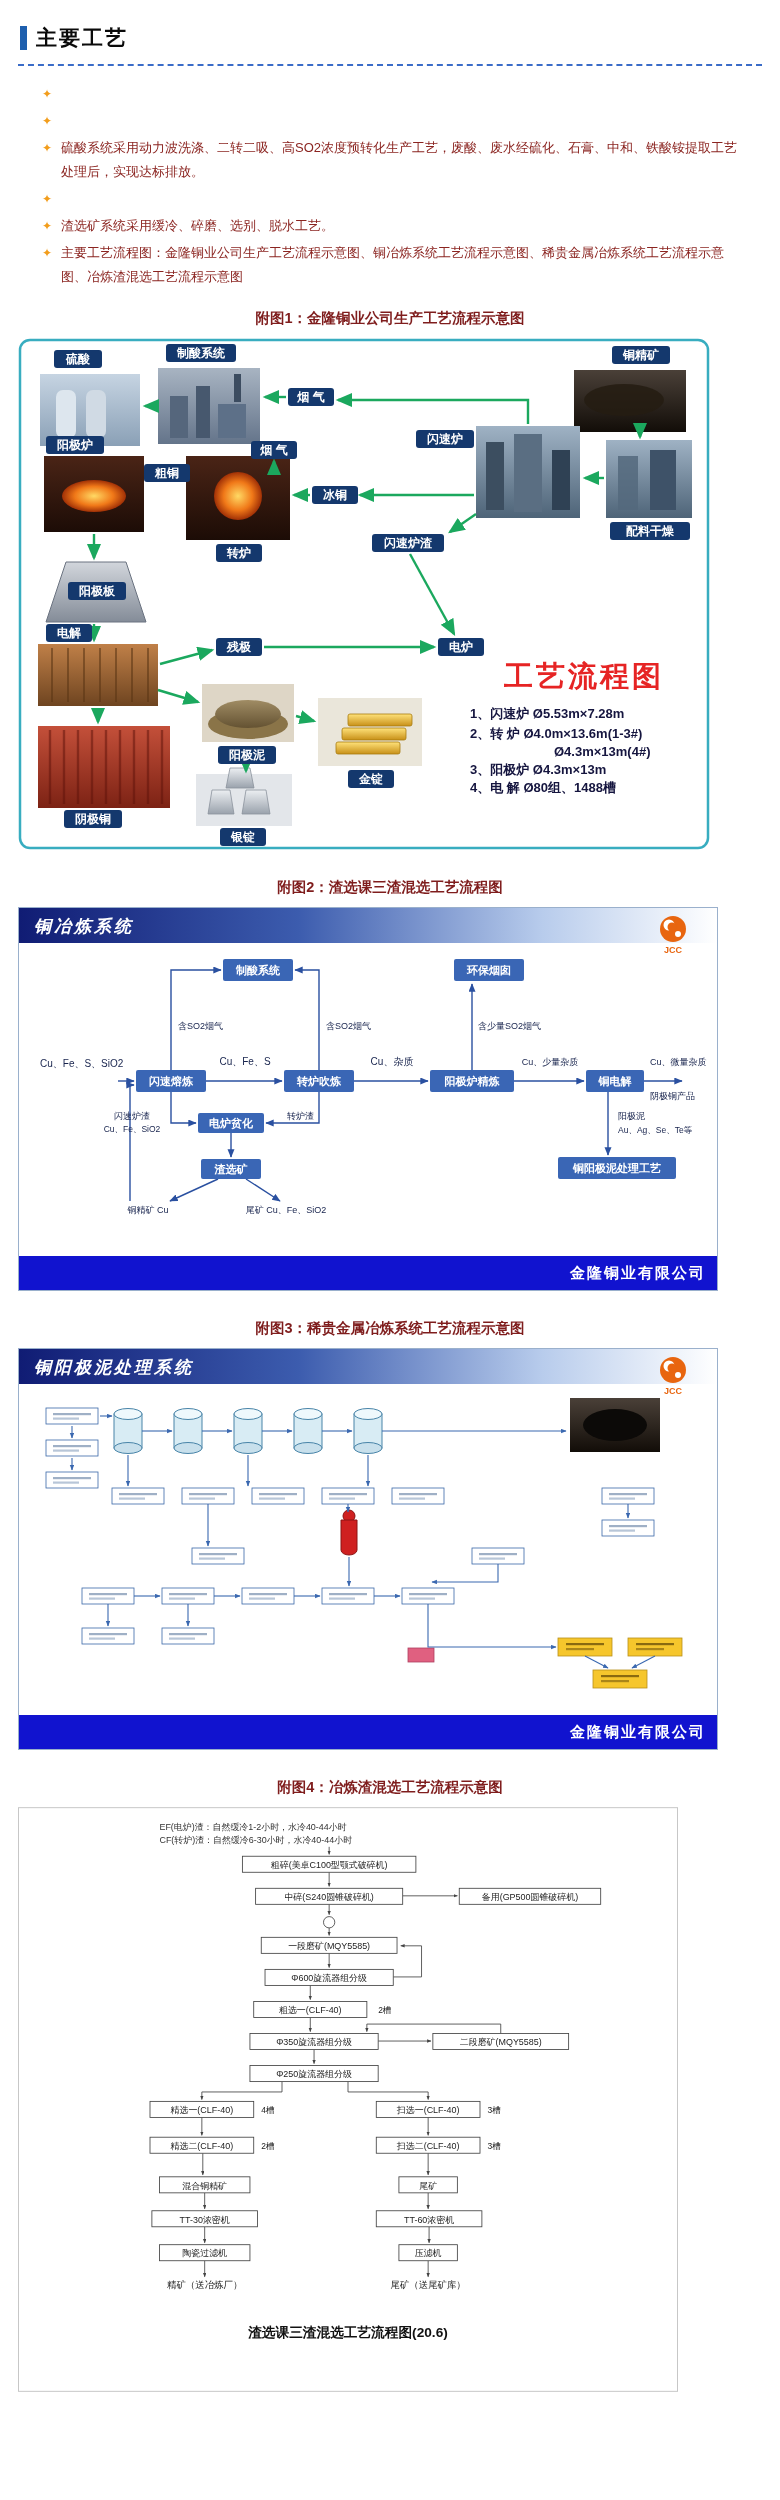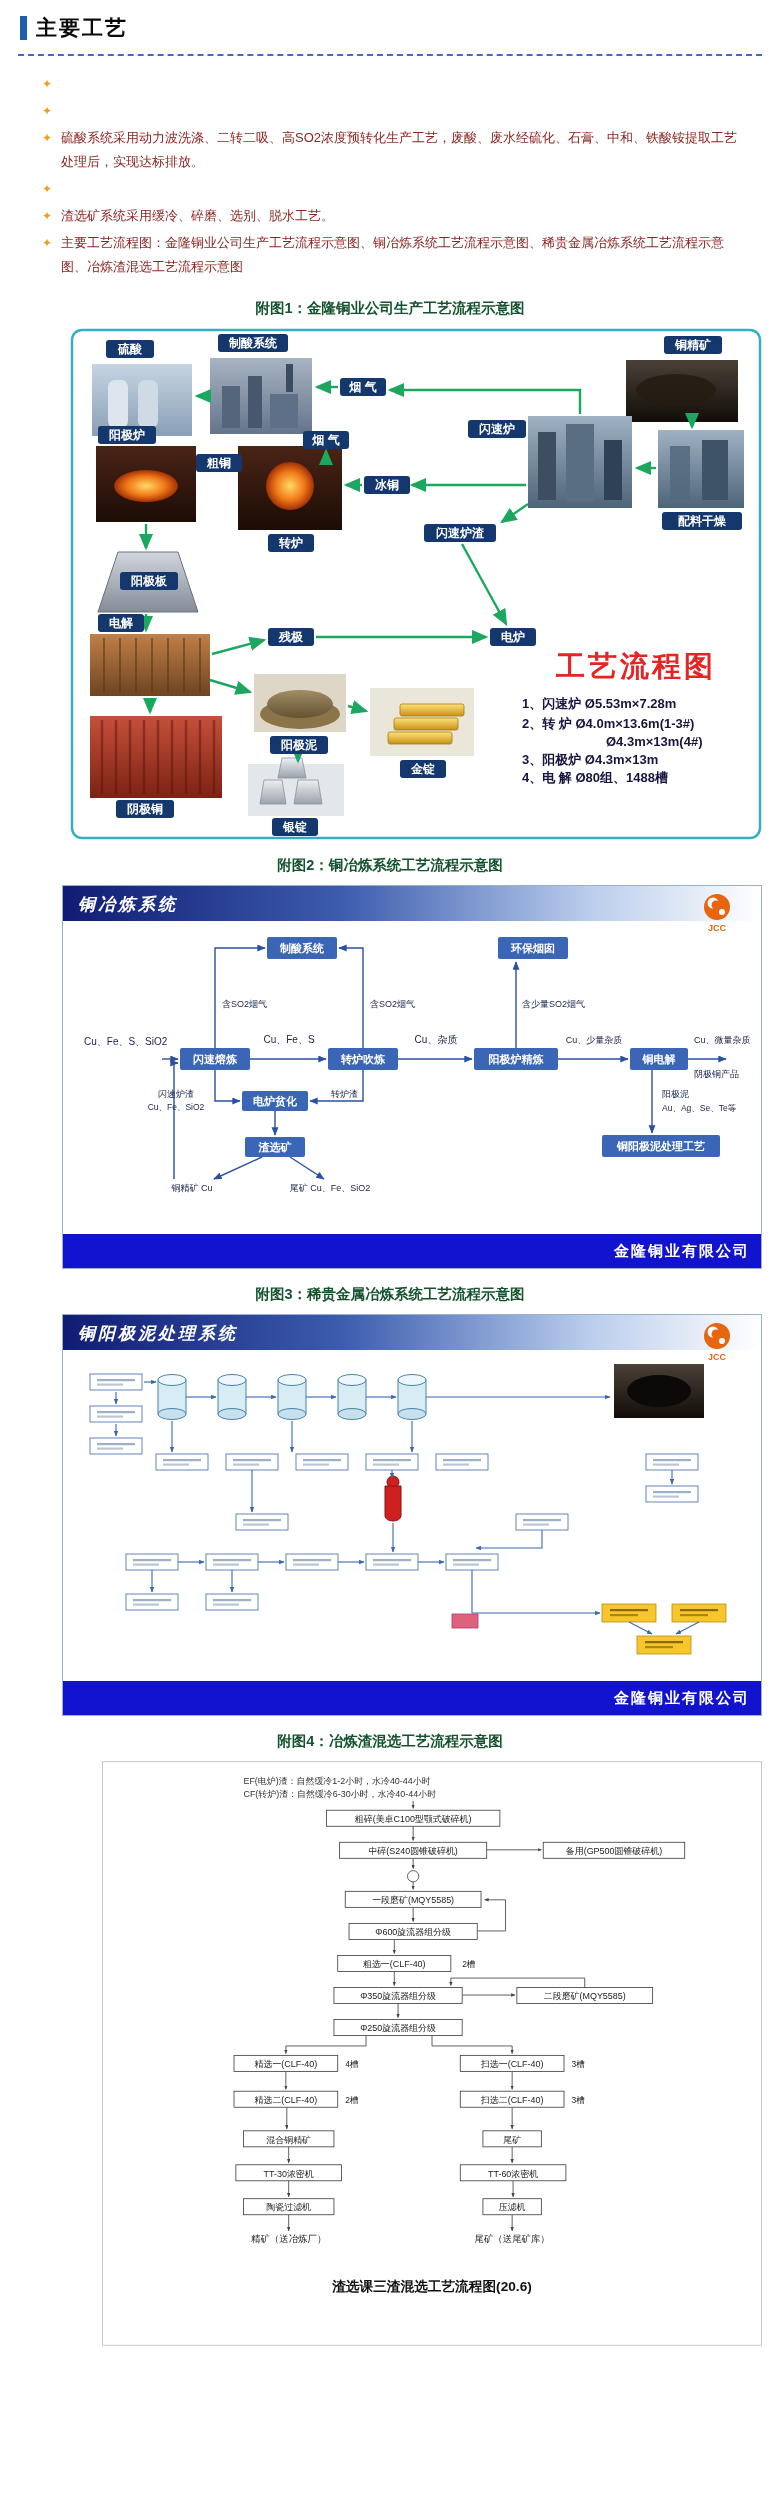--- a/index.html
+++ b/index.html
@@ -1,30 +1,30 @@
 <!DOCTYPE html>
 <html><head>
 <meta charset="utf-8">
 <style>
   * { margin:0; padding:0; box-sizing:border-box; }
   html,body { background:#ffffff; }
   body { width:780px; font-family:"Liberation Sans","DejaVu Sans",sans-serif; color:#222; }
-  .page { width:780px; min-height:2500px; padding:14px 18px 40px; }
+  .page { width:780px; min-height:2500px; padding:24px 18px 40px; }
 
   .doc-header { display:flex; align-items:center; gap:9px; margin-left:2px; }
   .accent-bar { width:7px; height:24px; background:#1e5fae; }
   .doc-title { font-size:21px; font-weight:bold; color:#0a0a0a; letter-spacing:2px; }
   .dashed-divider { border-top:2px dashed #3a6cc8; margin:12px 0 16px; }
 
   .bullets { list-style:none; padding:0 12px 0 24px; margin-bottom:20px; }
   .bullet { display:flex; gap:9px; font-size:13px; line-height:1.85; color:#8b2420; margin-bottom:3px; }
   .bullet-icon { color:#f29d1c; font-size:12px; line-height:2; flex:0 0 auto; }
 
-  .fig-caption { text-align:center; font-size:14.5px; font-weight:bold; color:#14532d; margin:16px 0 10px; }
-  .fig { display:flex; justify-content:flex-end; margin-bottom:4px; }
+  .fig-caption { text-align:center; font-size:14.5px; font-weight:bold; color:#7f1d1d; margin:16px 0 10px; }
+  .fig { display:flex; justify-content:flex-start; margin-bottom:28px; }
   svg { display:block; font-family:"Liberation Sans","DejaVu Sans",sans-serif; }
 
   
   .lbx { fill:#14386d; }
   .f1lt { fill:#fff; font-size:12px; font-weight:700; text-anchor:middle; }
   .ar1 path { stroke:#1ba85e; stroke-width:2.4; fill:none; }
   .flow-title { font-size:29px; font-weight:800; fill:#e62424; letter-spacing:3px; text-anchor:middle; }
   .lg text { font-size:13px; font-weight:700; fill:#15153f; }
 
   
@@ -290,21 +290,21 @@
       <g class="lg">
         <text x="452" y="380">1、闪速炉 Ø5.53m×7.28m</text>
         <text x="452" y="400">2、转 炉 Ø4.0m×13.6m(1-3#)</text>
         <text x="536" y="418">Ø4.3m×13m(4#)</text>
         <text x="452" y="436">3、阳极炉 Ø4.3m×13m</text>
         <text x="452" y="454">4、电 解 Ø80组、1488槽</text>
       </g>
     </svg>
   </div>
 
-  <div class="fig-caption">附图2：铜冶炼系统工艺流程示意图</div>
+  <div class="fig-caption">附图2：渣选课三渣混选工艺流程图</div>
   <div class="fig">
     <svg width="700" height="384" viewBox="0 0 700 384">
       <defs>
         <linearGradient id="g2hdr" x1="0" y1="0" x2="1" y2="0">
           <stop offset="0" stop-color="#101c74"></stop>
             <stop offset="0.4" stop-color="#3c5cae"></stop>
             <stop offset="0.75" stop-color="#b8ccec"></stop>
             <stop offset="1" stop-color="#ffffff"></stop>
         </linearGradient>
         <marker id="f2-ar" markerWidth="7" markerHeight="7" refX="5.5" refY="2.5" orient="auto">

